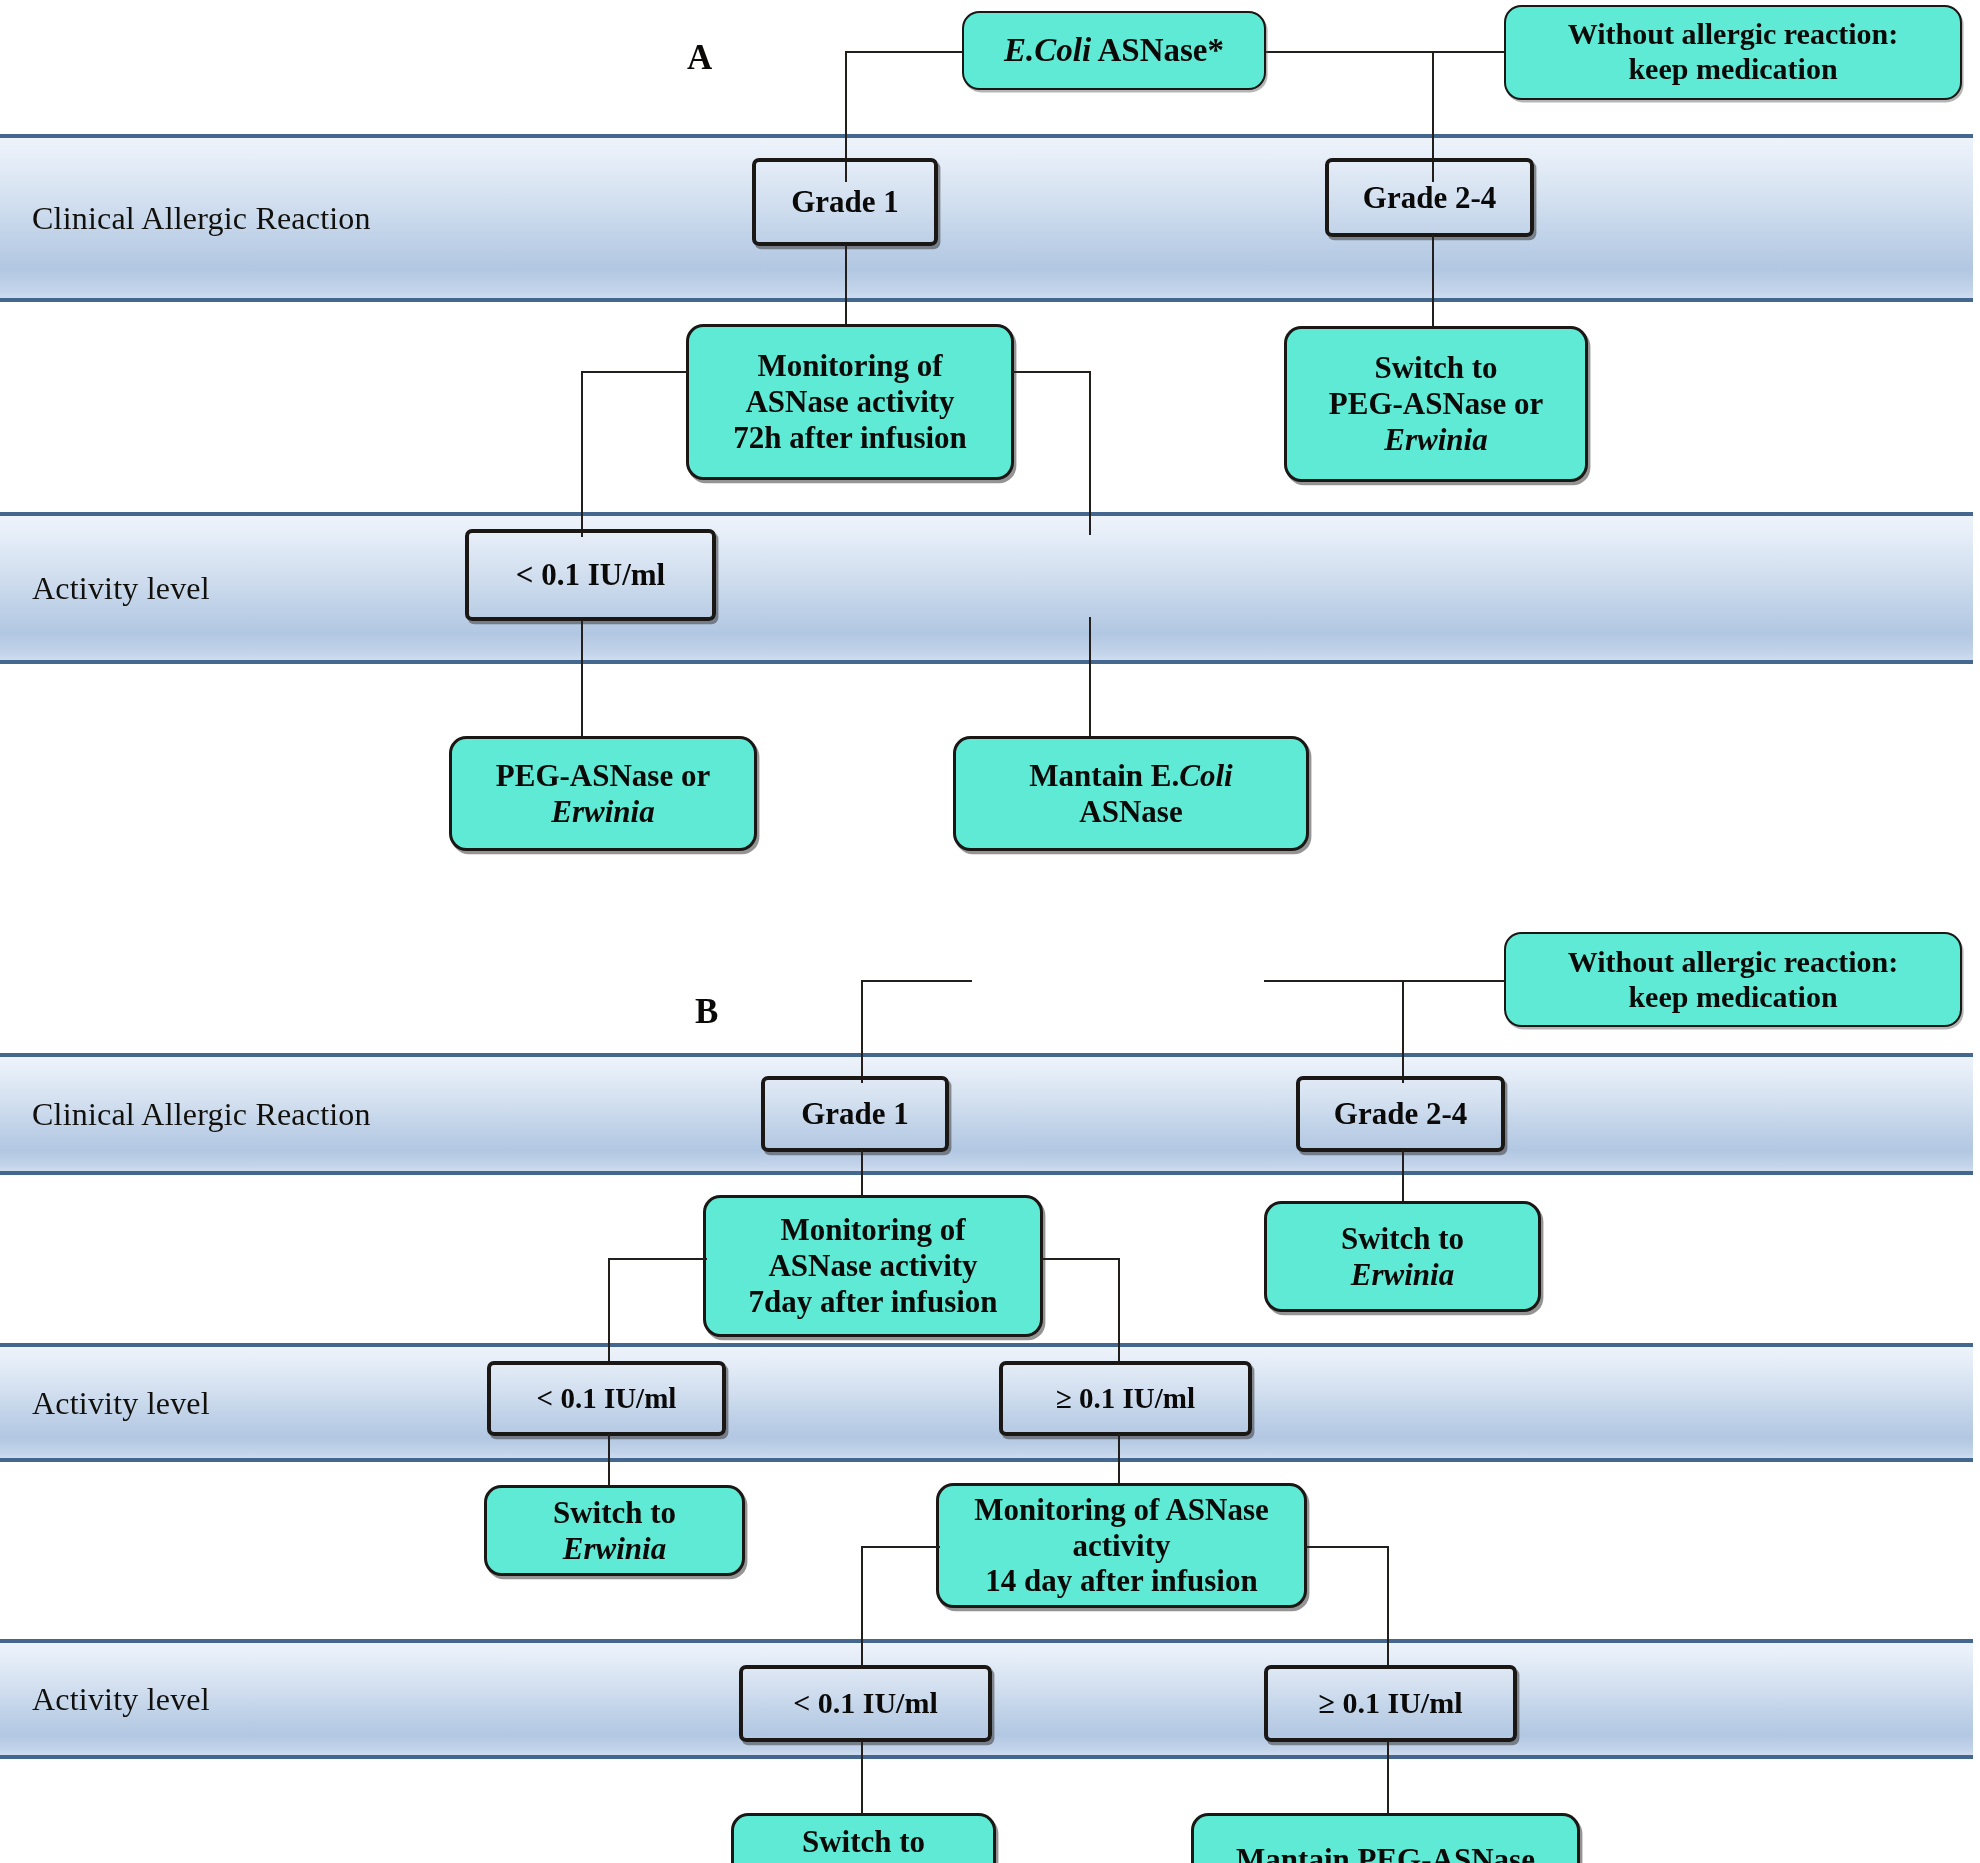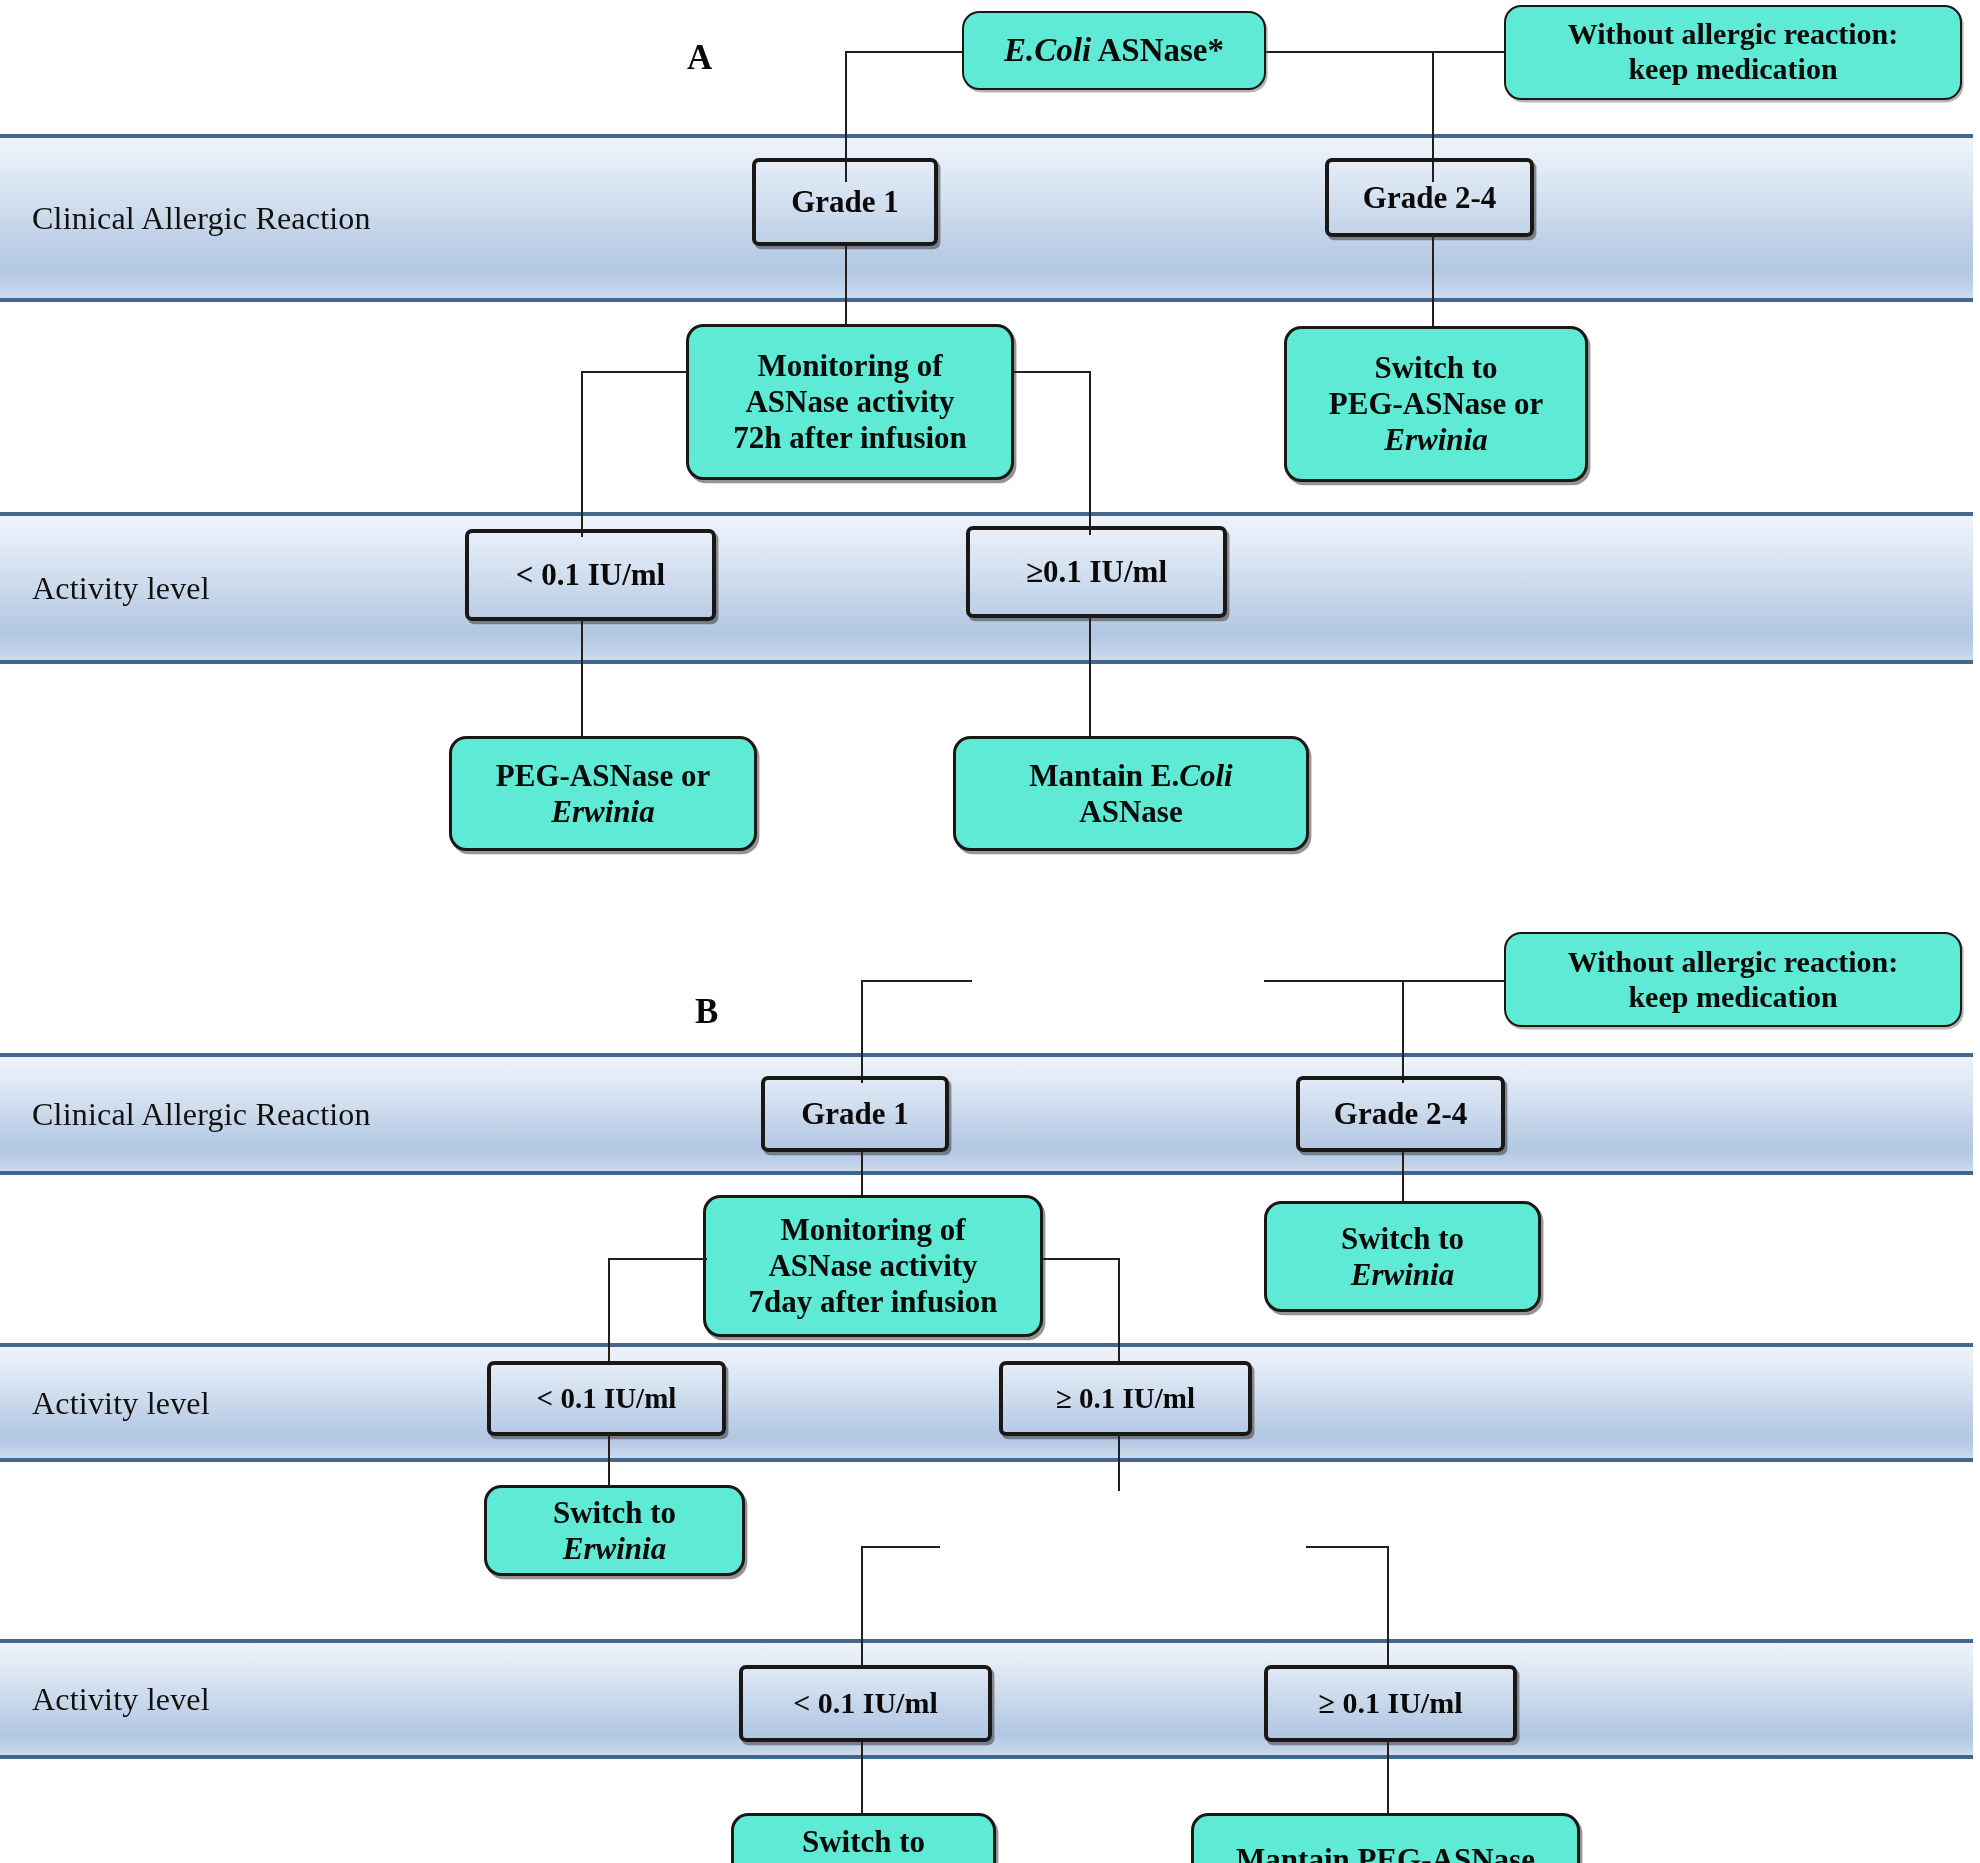--- a/index.html
+++ b/index.html
@@ -148,23 +148,20 @@
 
   <div class="line hline" style="left:581px; top:371px; width:107px;"></div>
   <div class="line vline" style="left:581px; top:371px; height:166px;"></div>
 
   <div class="line hline" style="left:1012px; top:371px; width:79px;"></div>
   <div class="line vline" style="left:1089px; top:371px; height:164px;"></div>
 
   <div class="node on-band" style="left:465px; top:529px; width:251px; height:92px;">
     <span>&lt; 0.1 IU/ml</span>
   </div>
-  <div class="node on-band" style="left:966px; top:526px; width:261px; height:92px;">
-    <span>≥0.1 IU/ml</span>
-  </div>
 
   <div class="line vline" style="left:581px; top:620px; width:1.6px; height:119px;"></div>
   <div class="line vline" style="left:1089px; top:617px; width:1.6px; height:120px;"></div>
 
   <div class="node" style="left:449px; top:736px; width:308px; height:115px;">
     <span>
       <span>PEG-ASNase or</span><br>
       <span class="ital">Erwinia</span>
     </span>
   </div>
@@ -245,20 +242,27 @@
   <div class="line vline" style="left:608px; top:1434px; width:1.6px; height:57px;"></div>
   <div class="line vline" style="left:1118px; top:1434px; width:1.6px; height:57px;"></div>
 
   <div class="node" style="left:484px; top:1485px; width:261px; height:91px;">
     <span>
       <span>Switch to</span><br>
       <span class="ital">Erwinia</span>
     </span>
   </div>
 
+  <div class="node" style="left:936px; top:1483px; width:371px; height:125px;">
+    <span>
+      <span>Monitoring of ASNase</span><br>
+      <span>activity</span><br>
+      <span>14 day after infusion</span>
+    </span>
+  </div>
 
   <div class="line hline" style="left:861px; top:1546px; width:79px;"></div>
   <div class="line vline" style="left:861px; top:1546px; height:120px;"></div>
 
   <div class="line hline" style="left:1306px; top:1546px; width:83px;"></div>
   <div class="line vline" style="left:1387px; top:1546px; height:120px;"></div>
 
   <div class="node on-band" style="left:739px; top:1665px; width:253px; height:77px; font-size:30px;">
     <span>&lt; 0.1 IU/ml</span>
   </div>

